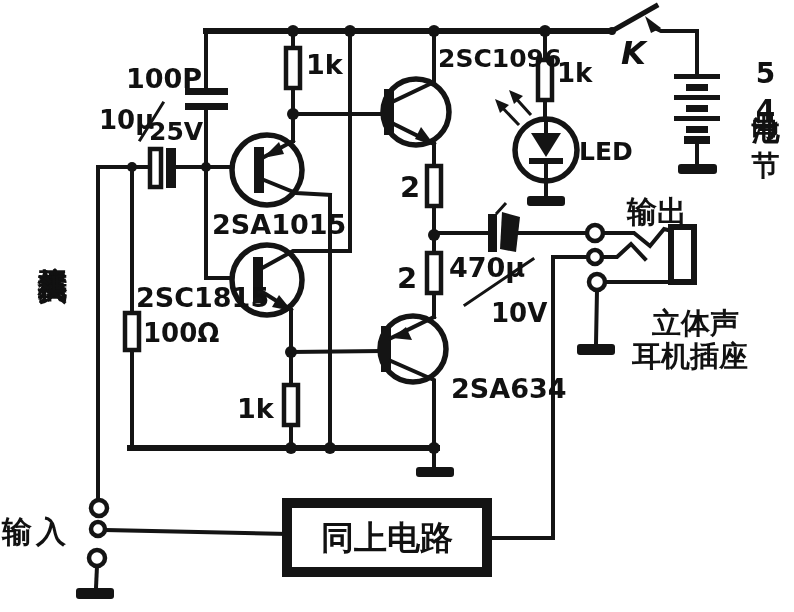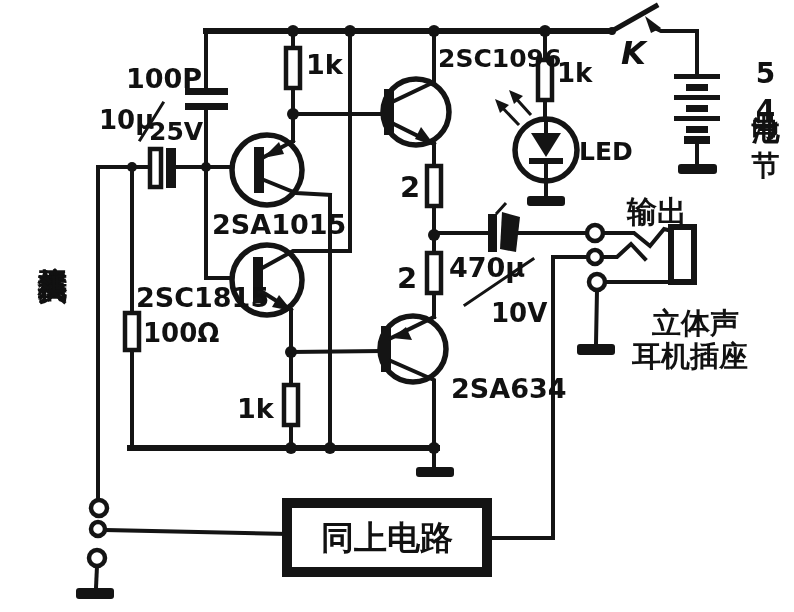--- a/index.html
+++ b/index.html
@@ -255,14 +255,15 @@
 
   <text x="627" y="222" font-size="30" font-weight="900">输出</text>
   <text x="652" y="333" font-size="29">立体声</text>
   <text x="632" y="366" font-size="29">耳机插座</text>
 </svg>
 
   <div class="vtext" style="left:33px;top:244px;font-size:29px;letter-spacing:1px;">接立体声耳机插头</div>
 
   <div class="vtext" style="left:746px;top:57px;font-size:28px;letter-spacing:1px;">5号电池4节</div>
 
+  <div class="htext" style="left:2px;top:512px;font-size:30px;letter-spacing:4px;font-weight:900;">输入</div>
 
 </div>
 
 </body></html>

